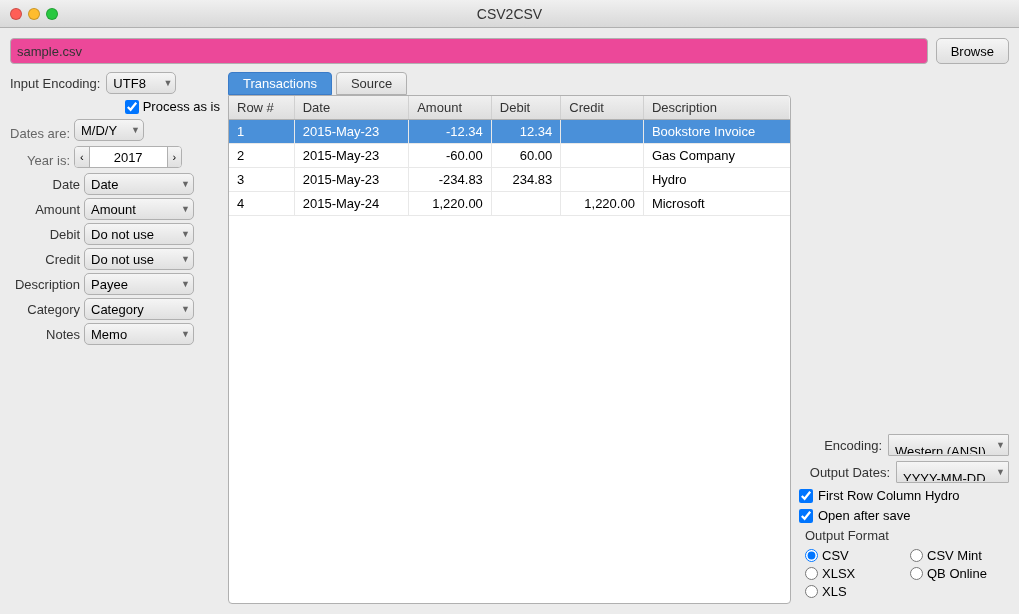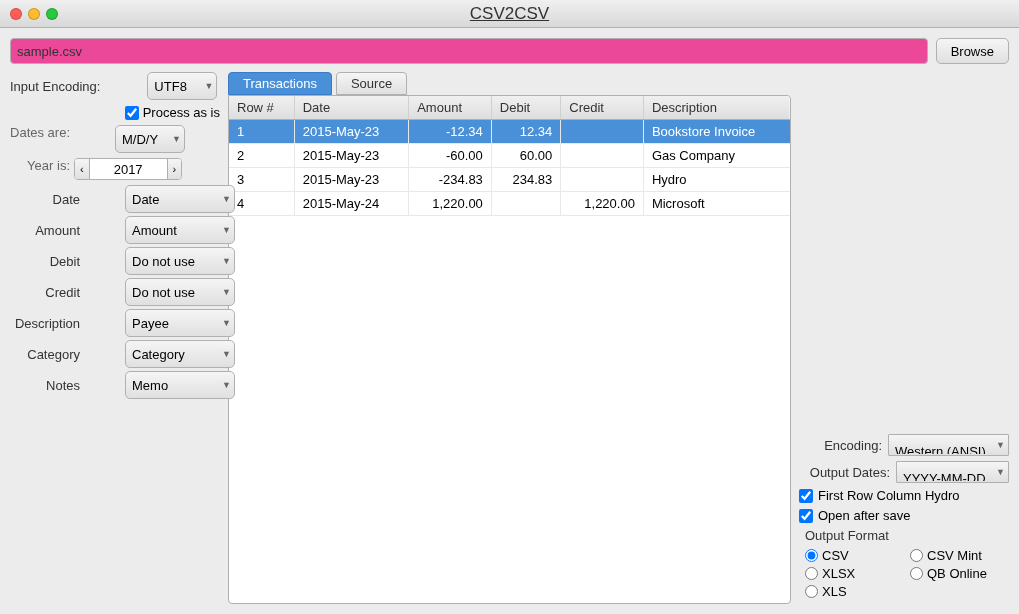--- a/index.html
+++ b/index.html
@@ -30,24 +30,23 @@
     .traffic-light {
       width: 12px;
       height: 12px;
       border-radius: 50%;
       border: 1px solid rgba(0,0,0,0.2);
     }
     .tl-close { background: #ff5f57; }
     .tl-min { background: #febc2e; }
     .tl-max { background: #28c840; }
     .title-bar-title {
-      font-size: 17px;
+      font-size: 14px;
       color: #333;
       font-weight: 500;
-      text-decoration: underline;
     }
     .main-content {
       padding: 10px;
       display: flex;
       flex-direction: column;
       gap: 8px;
       height: calc(614px - 28px);
     }
     .file-row {
       display: flex;
@@ -101,24 +100,23 @@
       align-items: center;
     }
     .select-control {
       appearance: none;
       -webkit-appearance: none;
       background: linear-gradient(to bottom, #f5f5f5, #e0e0e0);
       border: 1px solid #b0b0b0;
       border-radius: 5px;
       padding: 1px 22px 1px 6px;
       font-size: 13px;
-      height: 28px;
+      height: 22px;
       cursor: pointer;
       min-width: 70px;
-      margin-left: 41px;
     }
     .select-arrow {
       position: absolute;
       right: 4px;
       pointer-events: none;
       font-size: 9px;
       color: #666;
     }
     .process-row {
       display: flex;
@@ -131,21 +129,21 @@
       align-items: center;
       gap: 4px;
     }
     .form-label {
       color: #666;
       font-size: 13px;
       text-align: right;
     }
     .dates-row {
       display: flex;
-      align-items: flex-start;
+      align-items: flex-end;
       gap: 4px;
     }
     .year-stepper {
       display: flex;
       align-items: center;
       border: 1px solid #b0b0b0;
       border-radius: 4px;
       background: white;
       height: 22px;
       overflow: hidden;

